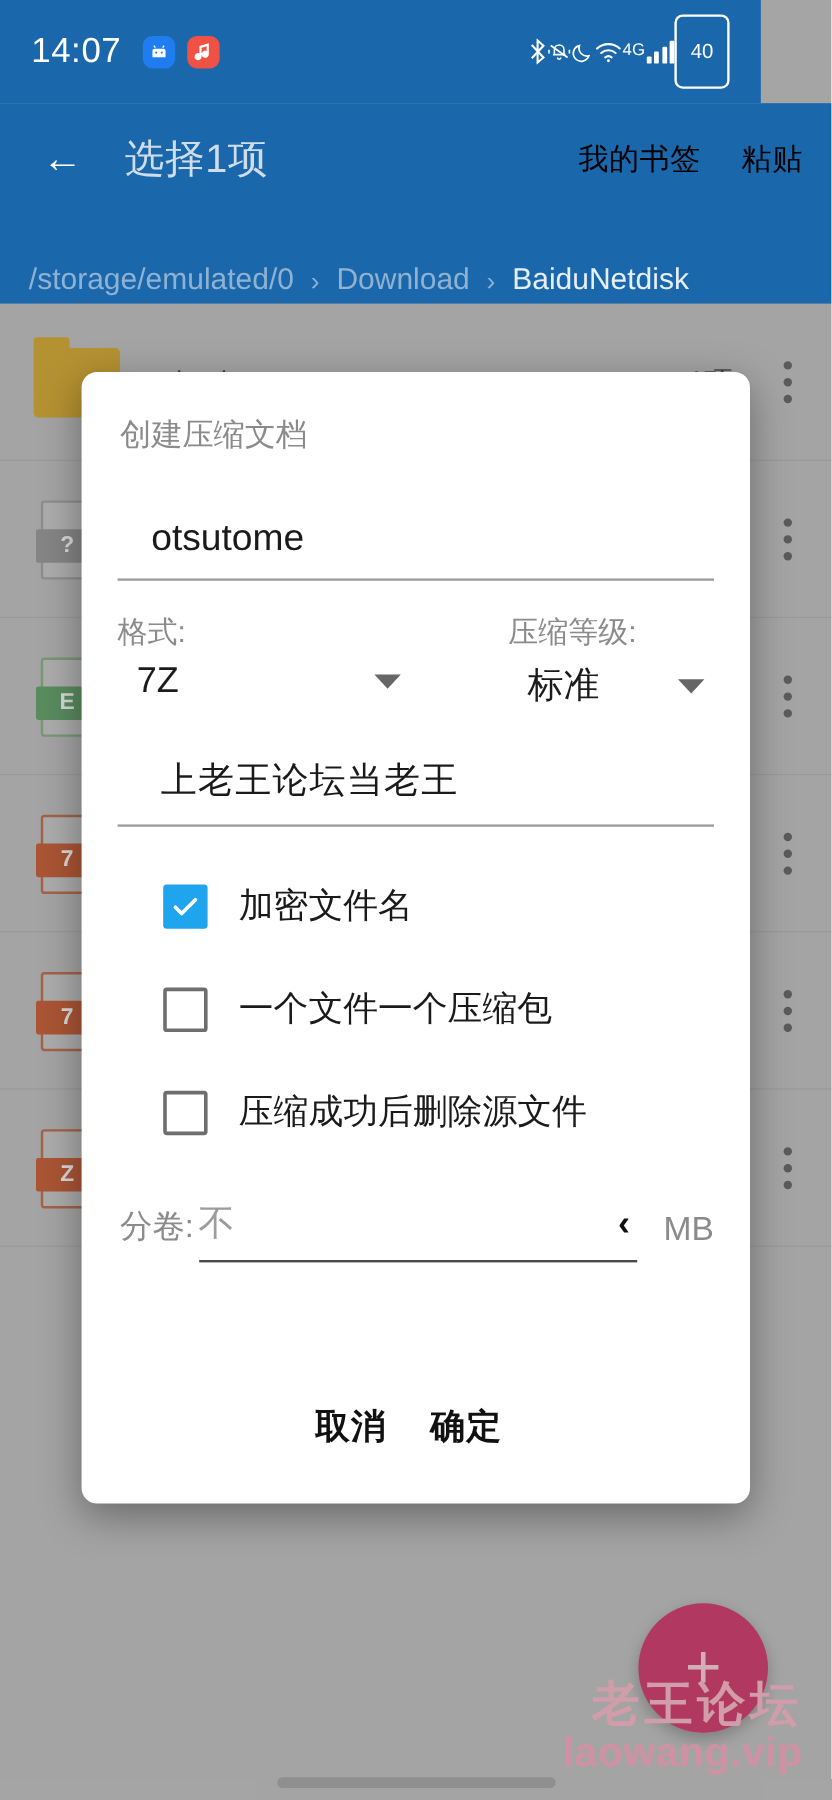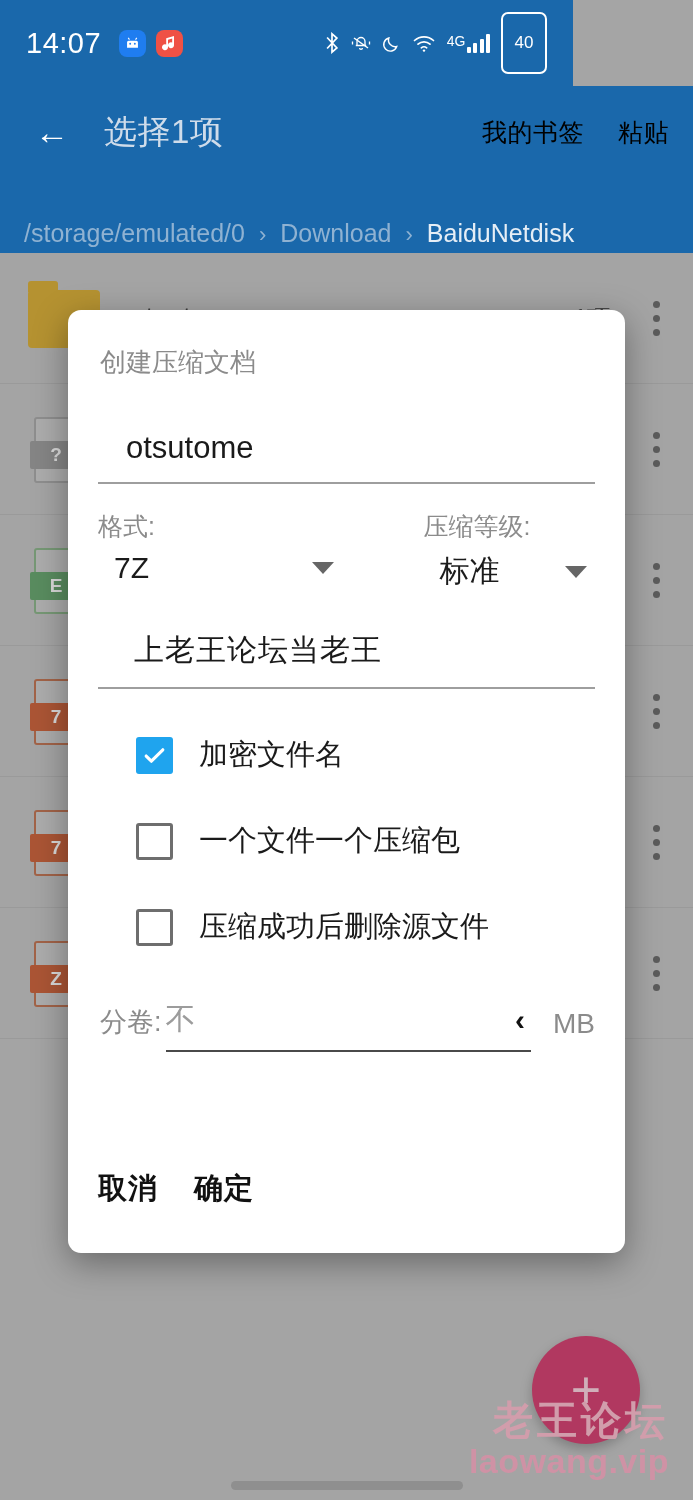--- a/index.html
+++ b/index.html
@@ -11,39 +11,39 @@
   #screen {
     position: relative;
     width: 693px; height: 1500px;
     background: #b9b9b9;
     overflow: hidden;
   }
 
   
   #statusbar {
     position: absolute; top: 0; left: 0;
-    width: 573px; height: 86px;
+    width: 634px; height: 86px;
     background: #1a68ab;
     display: flex; align-items: center;
     padding: 0 26px;
   }
   #clock {
     color: #ffffff; font-size: 29px; letter-spacing: .5px;
     font-weight: 400;
   }
   .notif-icons { display: flex; align-items: center; gap: 10px; margin-left: 18px; }
   .notif-badge {
     width: 27px; height: 27px; border-radius: 8px;
     display: flex; align-items: center; justify-content: center;
     font-size: 17px; color: #fff; line-height: 1;
   }
   .notif-badge.android { background: #1f7df0; }
   .notif-badge.music   { background: #ef5145; }
   .status-right {
-    margin-left: auto; display: flex; align-items: center; gap: 11px;
+    margin-left: auto; display: flex; align-items: center; 
     color: #ffffff;
   }
   .sicon { display: flex; align-items: center; justify-content: center; }
   .sig-bars { display: flex; align-items: flex-end; gap: 2.5px; height: 19px; }
   .sig-bars i { display: block; width: 4px; background: #fff; border-radius: 1px; }
   .sig-bars i:nth-child(1){ height: 6px; }
   .sig-bars i:nth-child(2){ height: 10px; }
   .sig-bars i:nth-child(3){ height: 14px; }
   .sig-bars i:nth-child(4){ height: 19px; }
   .net-label { font-size: 14px; line-height: 1; align-self: flex-start; margin-right: 1px;}
@@ -228,21 +228,21 @@
   }
   #split-value { font-size: 30px; color: #9c9c9c; }
   #split-chevron {
     margin-left: auto; color: #111; font-size: 30px; line-height: 1;
     padding-right: 6px; font-weight: 700;
   }
   #split-unit { font-size: 28px; color: #8b8b8b; margin-left: 22px; padding-bottom: 12px; }
 
   #dialog-buttons {
     margin-top: auto; margin-bottom: 44px;
-    display: flex; justify-content: flex-start; align-items: center; gap: 36px;
+    display: flex; justify-content: center; align-items: center; gap: 36px;
     padding-right: 12px;
   }
   .dlg-btn { font-size: 29px; color: #111; font-weight: 700; letter-spacing: 1px; }
 </style>
 </head>
 <body>
 
 <div id="screen">
 
   <div id="filelist">

